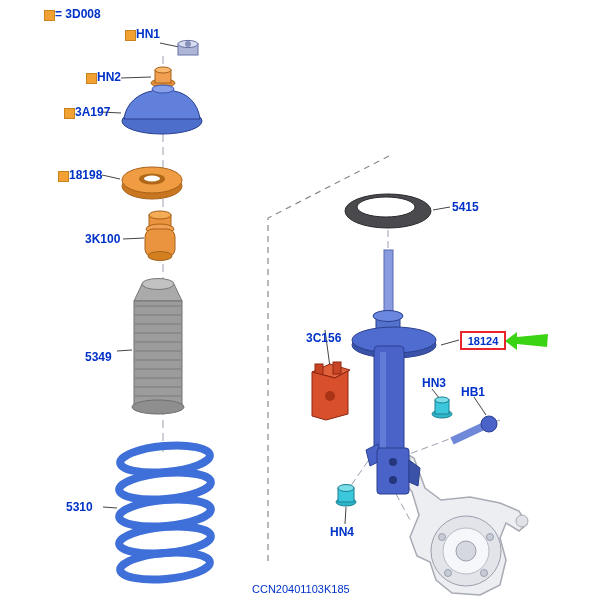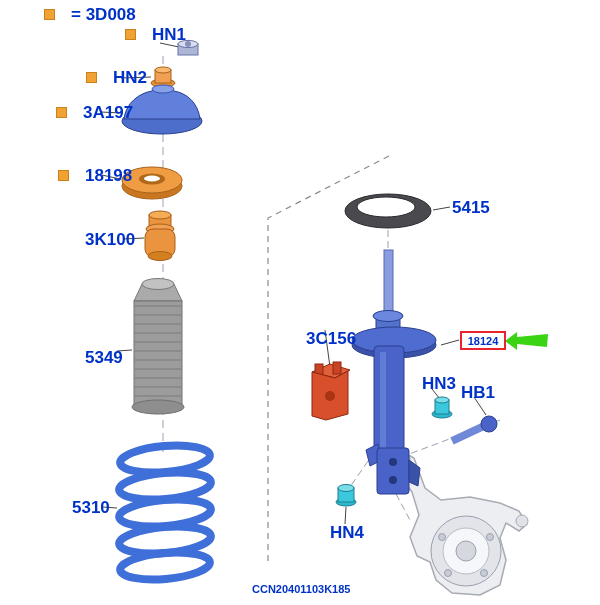--- a/index.html
+++ b/index.html
@@ -2,37 +2,37 @@
 <html><head>
 <meta charset="utf-8">
 <style>
   html,body{margin:0;padding:0;background:#ffffff;}
   .stage{
     position:relative;width:600px;height:605px;background:#ffffff;
     font-family:"Liberation Sans",sans-serif;overflow:hidden;
   }
   .stage svg{position:absolute;left:0;top:0;}
   .label{
-    position:absolute;display:flex;align-items:center;gap:16px;
-    color:#0032c8;font-size:17px;font-weight:bold;white-space:nowrap;cursor:pointer;
+    position:absolute;display:flex;align-items:flex-end;gap:0;
+    color:#0032c8;font-size:12px;font-weight:bold;white-space:nowrap;cursor:pointer;
     line-height:13px;
   }
   .marker{
     width:9px;height:9px;background:#f2a233;border:1px solid #c8821e;
     display:inline-block;flex:0 0 auto;
   }
   .hl-box{
     position:absolute;left:460px;top:331px;width:42px;height:15px;
     border:2px solid #e8242c;background:#ffffff;
     display:flex;align-items:center;justify-content:center;
     color:#0032c8;font-size:11px;font-weight:bold;cursor:pointer;text-align:center;
   }
   .footer-code{
     position:absolute;left:252px;top:583px;
-    color:#0032c8;font-size:11px;font-weight:bold;
+    color:#0032c8;font-size:11px;font-weight:normal;
   }
 </style>
 </head>
 <body>
 
 <div class="stage">
 
   <svg width="600" height="605" viewBox="0 0 600 605">
 
     <line x1="163" y1="56" x2="163" y2="452" stroke="#9aa0b0" stroke-width="1" stroke-dasharray="8 5"></line>
@@ -195,39 +195,39 @@
   <div class="label" style="left:125px;top:28px">
     <span class="marker"></span>
     <span>HN1</span>
   </div>
 
   <div class="label" style="left:86px;top:71px">
     <span class="marker"></span>
     <span>HN2</span>
   </div>
 
-  <div class="label" style="left:56px;top:106px">
+  <div class="label" style="left:64px;top:106px">
     <span class="marker"></span>
     <span>3A197</span>
   </div>
 
   <div class="label" style="left:58px;top:169px">
     <span class="marker"></span>
     <span>18198</span>
   </div>
 
   <div class="label" style="left:85px;top:233px">
     <span>3K100</span>
   </div>
 
   <div class="label" style="left:85px;top:351px">
     <span>5349</span>
   </div>
 
-  <div class="label" style="left:72px;top:501px">
+  <div class="label" style="left:66px;top:501px">
     <span>5310</span>
   </div>
 
   <div class="label" style="left:452px;top:201px">
     <span>5415</span>
   </div>
 
   <div class="label" style="left:306px;top:332px">
     <span>3C156</span>
   </div>

